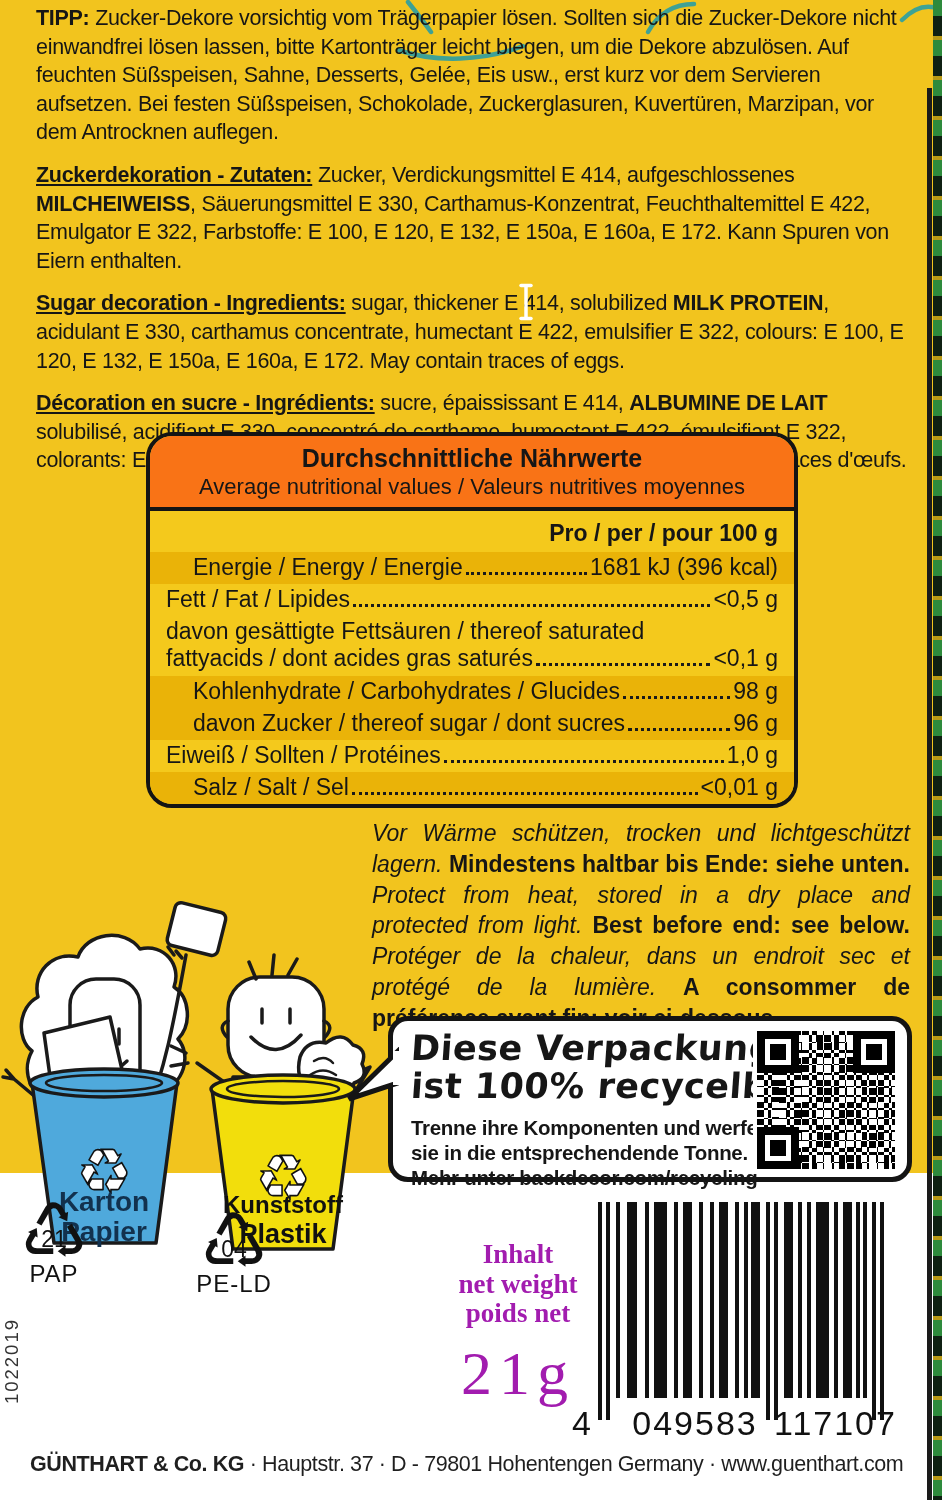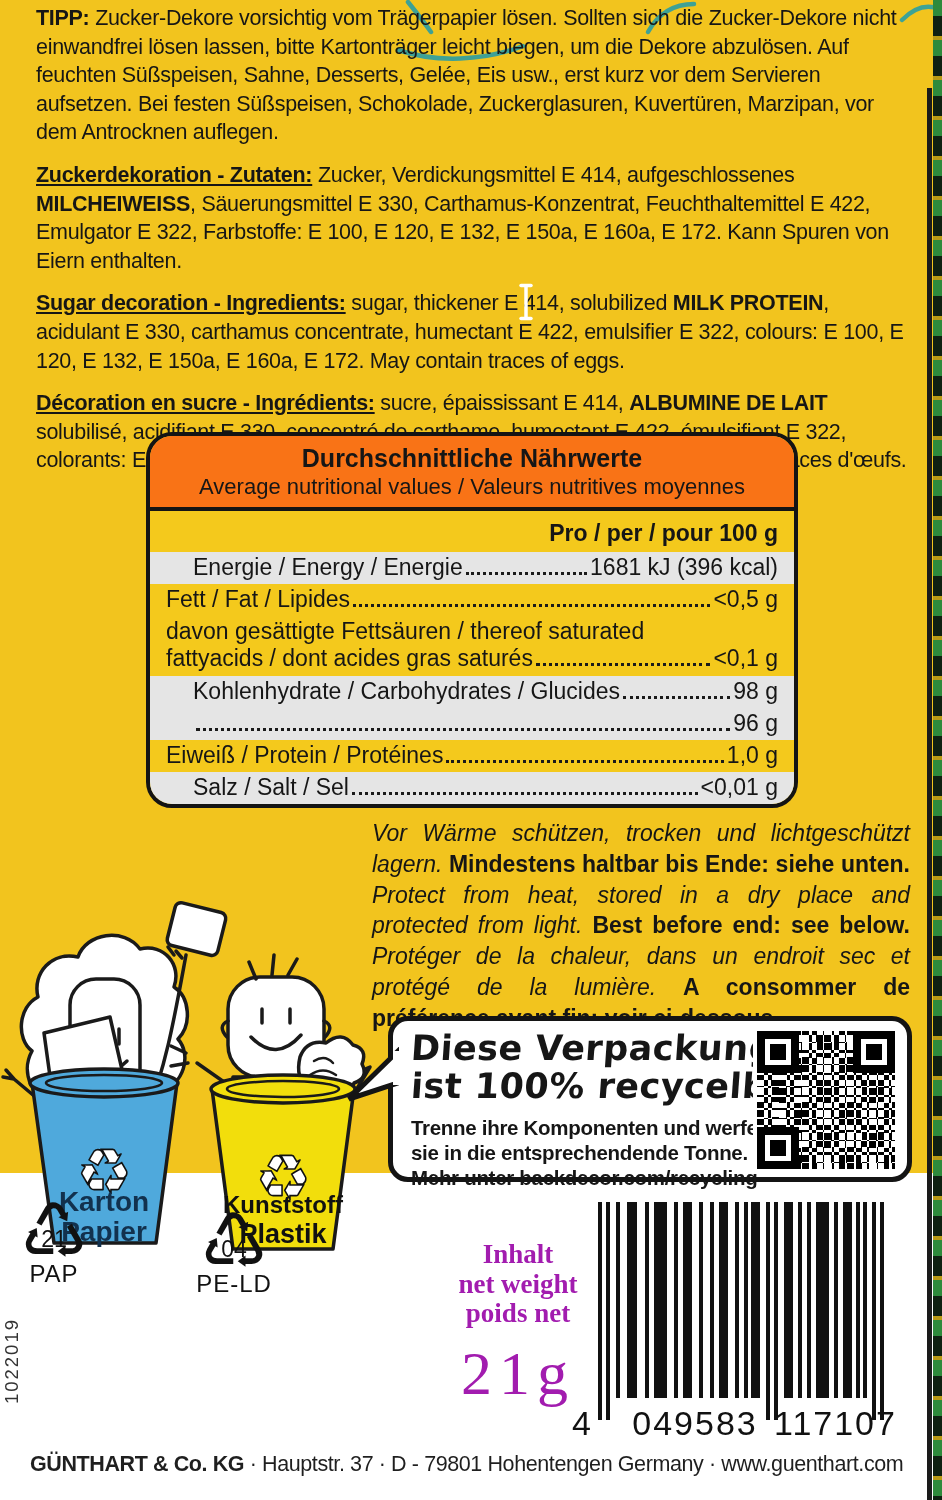--- a/index.html
+++ b/index.html
@@ -32,21 +32,21 @@
   .nutri { position:absolute; left:146px; top:432px; width:652px; box-sizing:border-box;
     border:4px solid #141414; border-radius:26px; background:#F4C91C; overflow:hidden; }
   .nutri-head { background:#f97316; text-align:center; padding:8px 10px 7px; border-bottom:4px solid #141414; }
   .nutri-title { font-weight:bold; font-size:25px; line-height:29px; }
   .nutri-sub { font-size:22px; line-height:27px; }
   .nutri-body { font-size:23px; }
   .nrow { display:flex; align-items:baseline; padding:2px 16px 3px; line-height:27px; }
   .nrow .dots { flex:1; border-bottom:3.5px dotted #1a1a1a; margin:0 3px 5px; min-width:12px; }
   .nrow .val { white-space:nowrap; }
   .per-row { justify-content:flex-end; font-weight:bold; padding:9px 16px 5px; }
-  .row-light { background:#e5e5e5;padding-left:43px; } 
+  .row-light { background:#eab308;padding-left:43px; } 
   .sat .l1 { padding:2px 16px 0; line-height:27px; }
   .sat .l2 { padding:0 16px 4px; }
 
   
   .storage { position:absolute; left:372px; top:818px; width:538px;
     font-size:23px; line-height:30.8px; text-align:justify; }
   .it { font-style:italic; }
 
   
   .scene { position:absolute; left:0; top:893px; }
@@ -151,25 +151,26 @@
             <span class="dots"></span>
             <span class="val">&lt;0,1 g</span>
         </div>
       </div>
       <div class="nrow row-light">
         <span>Kohlenhydrate / Carbohydrates / Glucides</span>
           <span class="dots"></span>
           <span class="val">98 g</span>
       </div>
       <div class="nrow row-light">
+        <span>davon Zucker / thereof sugar / dont sucres</span>
           <span class="dots"></span>
           <span class="val">96 g</span>
       </div>
       <div class="nrow">
-        <span>Eiweiß / Protein / Protéines</span>
+        <span>Eiweiß / Sollten / Protéines</span>
           <span class="dots"></span>
           <span class="val">1,0 g</span>
       </div>
       <div class="nrow row-light">
         <span>Salz / Salt / Sel</span>
           <span class="dots"></span>
           <span class="val">&lt;0,01 g</span>
       </div>
     </div>
   </div>

